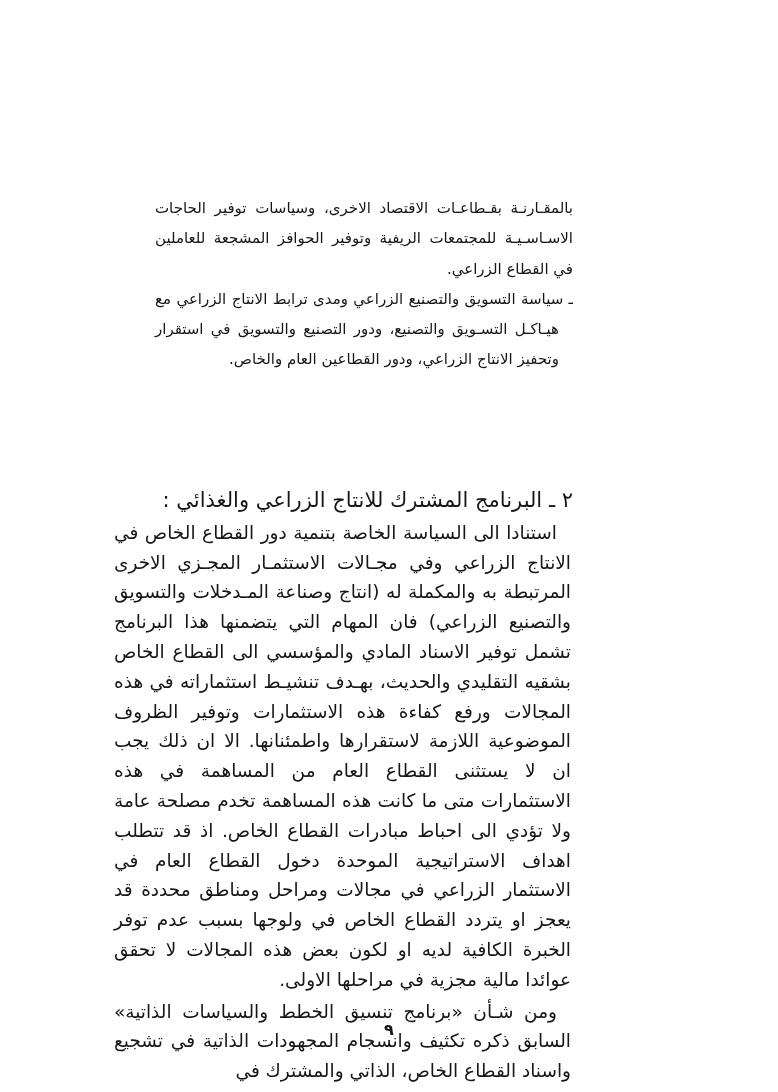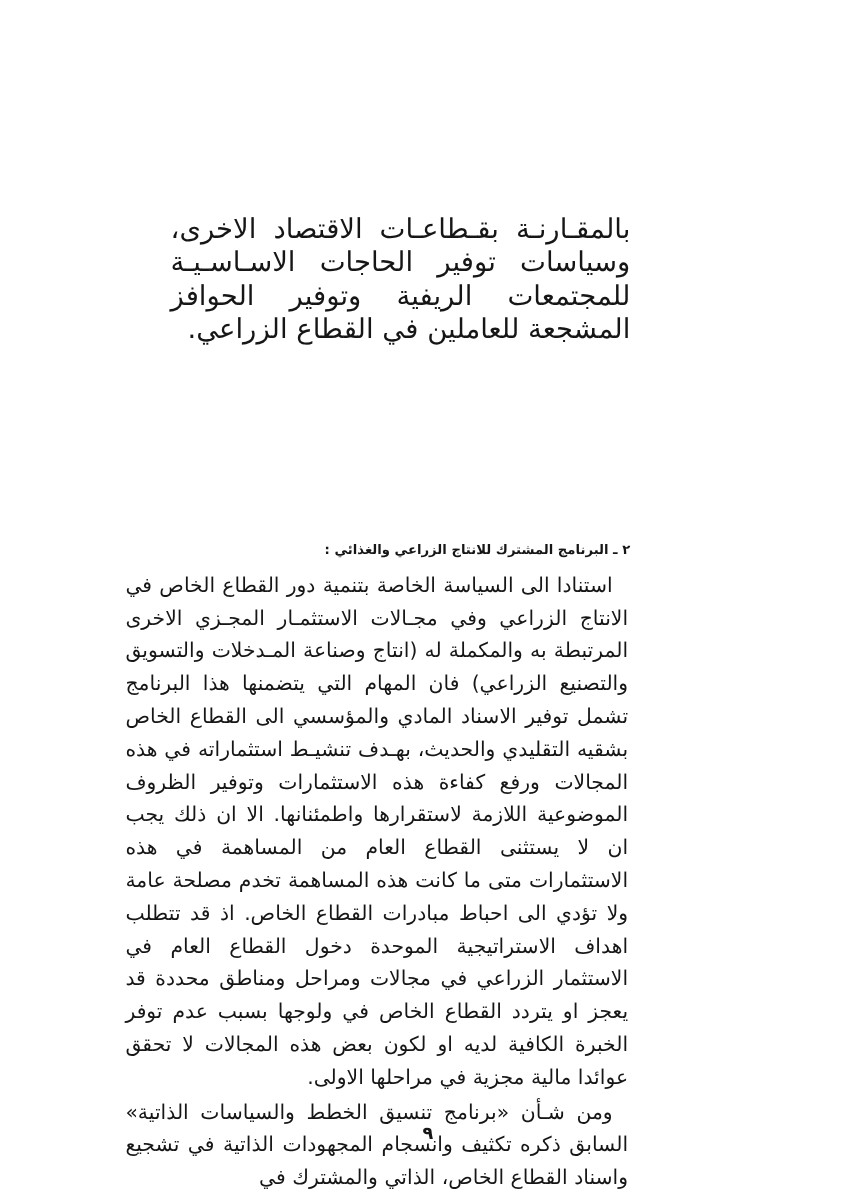--- a/index.html
+++ b/index.html
@@ -16,21 +16,21 @@
     overflow: hidden;
     font-family: "DejaVu Sans", sans-serif;
     color: #161616;
     direction: rtl;
   }
   .block-a {
     position: absolute;
     top: 193px;
     right: 205px;
     width: 418px;
-    font-size: 25px;
+    font-size: 15px;
     line-height: 30.3px;
     text-align: justify;
     text-justify: inter-word;
   }
   .block-a p { margin: 0; }
   .block-a .li {
     padding-right: 14px;
     text-indent: -14px;
   }
   .block-b {
@@ -38,23 +38,23 @@
     top: 486px;
     right: 205px;
     width: 461px;
     font-size: 18.5px;
     line-height: 29.8px;
     text-align: justify;
     text-justify: inter-word;
   }
   .block-b h2 {
     margin: 0;
-    font-size: 12px;
+    font-size: 21px;
     line-height: 29.8px;
-    font-weight: bold;
+    font-weight: normal;
   }
   .block-b p {
     margin: 2px;
     text-indent: 14px;
   }
   .page-number {
     position: absolute;
     top: 1020px;
     left: 0;
     width: 100%;
@@ -64,20 +64,21 @@
     direction: rtl;
   }
 </style>
 </head>
 <body>
 
 <div class="page">
 
   <div class="block-a">
     <p>بالمقـارنـة بقـطاعـات الاقتصاد الاخرى، وسياسات توفير الحاجات الاسـاسـيـة للمجتمعات الريفية وتوفير الحوافز المشجعة للعاملين في القطاع الزراعي.</p>
+    <p class="li">ـ سياسة التسويق والتصنيع الزراعي ومدى ترابط الانتاج الزراعي مع هيـاكـل التسـويق والتصنيع، ودور التصنيع والتسويق في استقرار وتحفيز الانتاج الزراعي، ودور القطاعين العام والخاص.</p>
   </div>
 
   <div class="block-b">
     <h2>٢ ـ البرنامج المشترك للانتاج الزراعي والغذائي :</h2>
     <p>استنادا الى السياسة الخاصة بتنمية دور القطاع الخاص في الانتاج الزراعي وفي مجـالات الاستثمـار المجـزي الاخرى المرتبطة به والمكملة له (انتاج وصناعة المـدخلات والتسويق والتصنيع الزراعي) فان المهام التي يتضمنها هذا البرنامج تشمل توفير الاسناد المادي والمؤسسي الى القطاع الخاص بشقيه التقليدي والحديث، بهـدف تنشيـط استثماراته في هذه المجالات ورفع كفاءة هذه الاستثمارات وتوفير الظروف الموضوعية اللازمة لاستقرارها واطمئنانها. الا ان ذلك يجب ان لا يستثنى القطاع العام من المساهمة في هذه الاستثمارات متى ما كانت هذه المساهمة تخدم مصلحة عامة ولا تؤدي الى احباط مبادرات القطاع الخاص. اذ قد تتطلب اهداف الاستراتيجية الموحدة دخول القطاع العام في الاستثمار الزراعي في مجالات ومراحل ومناطق محددة قد يعجز او يتردد القطاع الخاص في ولوجها بسبب عدم توفر الخبرة الكافية لديه او لكون بعض هذه المجالات لا تحقق عوائدا مالية مجزية في مراحلها الاولى.</p>
     <p>ومن شـأن «برنامج تنسيق الخطط والسياسات الذاتية» السابق ذكره تكثيف وانسجام المجهودات الذاتية في تشجيع واسناد القطاع الخاص، الذاتي والمشترك في</p>
   </div>
 
   <div class="page-number">٩</div>
 

